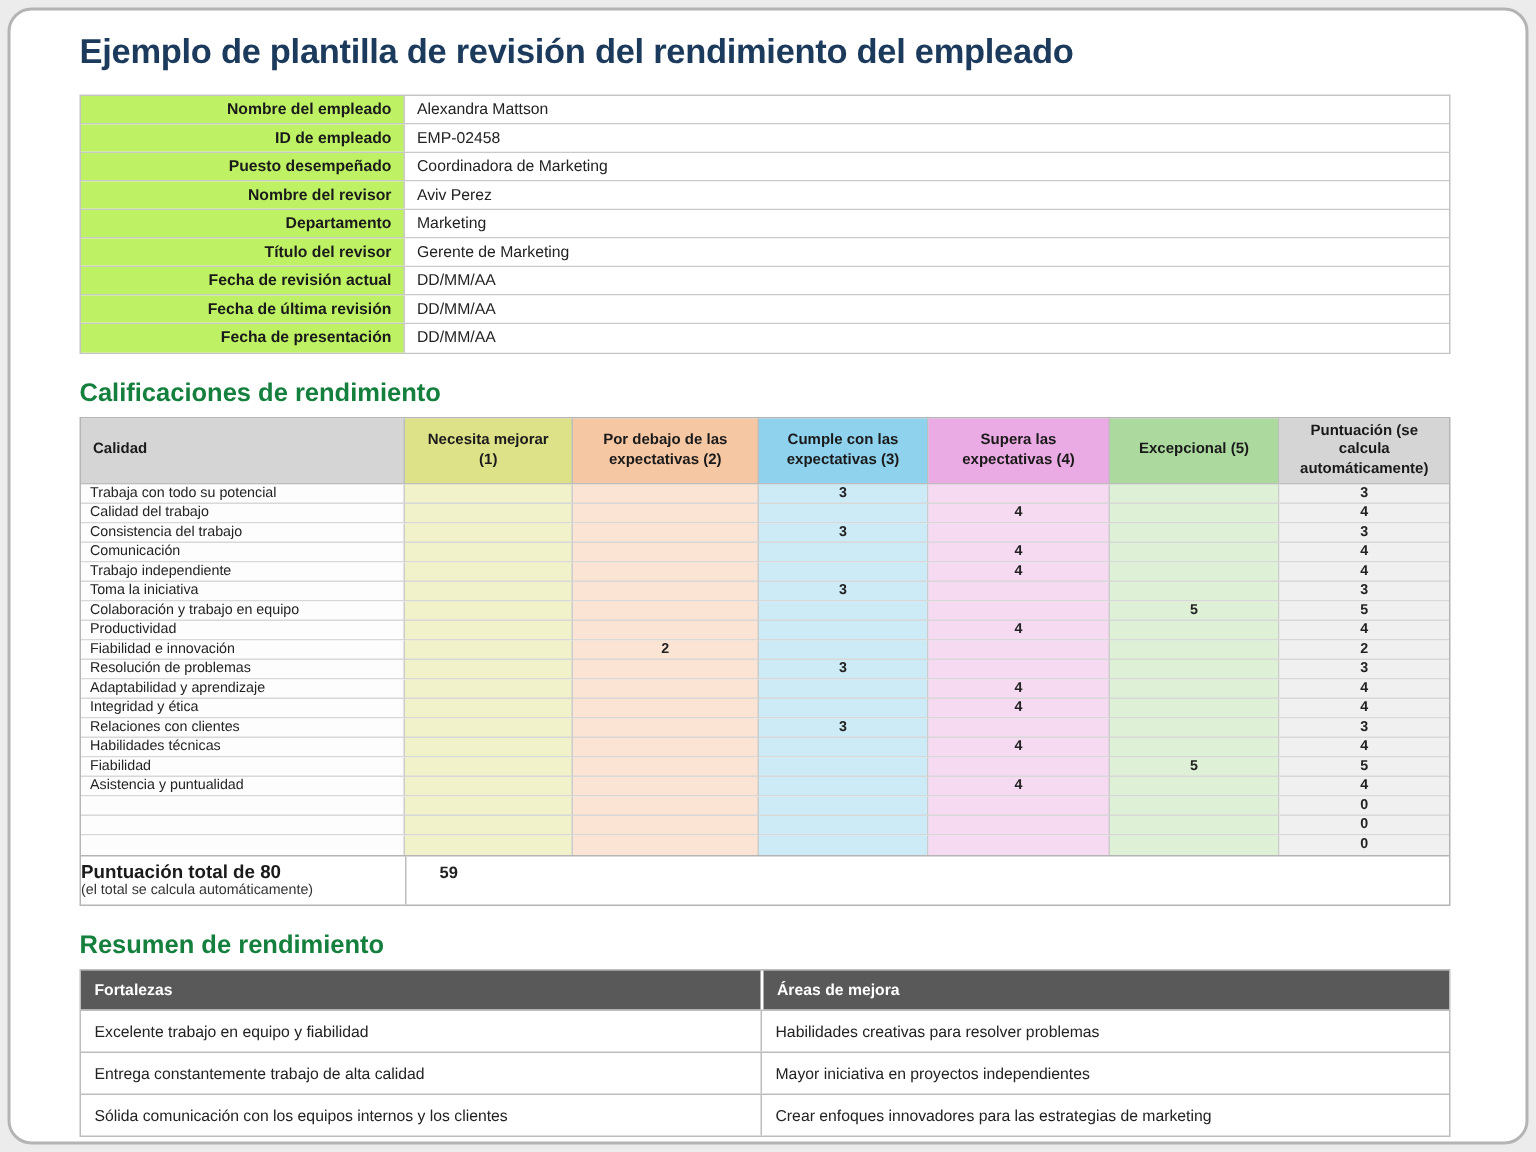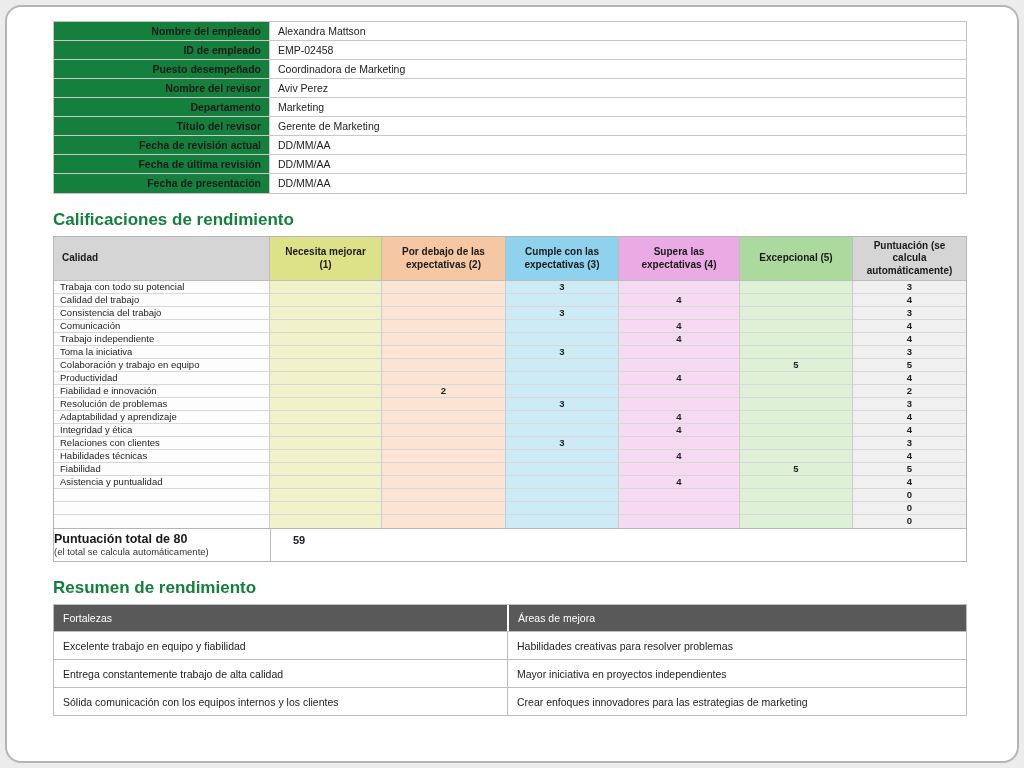--- a/index.html
+++ b/index.html
@@ -22,21 +22,21 @@
   }
 
   
   .info-table { border:1px solid #c4c4c4; }
   .info-row {
     display:grid; grid-template-columns:216px 1fr; height:19px;
     border-bottom:1px solid #c9c9c9;
   }
   .info-row:last-child { border-bottom:none; }
   .info-label {
-    background:#15803d; border-right:1px solid #c9c9c9;
+    background:#bef264; border-right:1px solid #c9c9c9;
     font-size:10.5px; font-weight:bold; text-align:right;
     padding-right:8px; line-height:18px; color:#1a1a1a;
   }
   .info-value { background:#fff; font-size:10.5px; padding-left:8px; line-height:18px; }
 
   
   .section-heading {
     font-size:17px; font-weight:bold; color:#15803d; margin:16px 0 6px 0;
   }
 
@@ -82,34 +82,35 @@
   .total-sublabel { display:block; font-size:9.5px; line-height:11px; color:#333; }
   .total-value-cell {
     border-left:1px solid #bdbdbd; font-size:11px; font-weight:bold;
     padding:5px 0 0 22px;
   }
 
   
   .s-table { border:1px solid #bdbdbd; }
   .s-hrow { display:grid; grid-template-columns:453px 1fr; background:#595959; }
   .s-hcell {
-    color:#ffffff; font-size:10.5px; font-weight:normal;
+    color:#ffffff; font-size:10.5px; font-weight:bold;
     padding:7px 0 7px 9px;
   }
   .s-hcell + .s-hcell { border-left:2px solid #ffffff; }
   .s-row { display:grid; grid-template-columns:453px 1fr; border-top:1px solid #bdbdbd; height:28px; }
   .s-cell { font-size:10.5px; padding:8px 0 0 9px; }
   .s-cell + .s-cell { border-left:1px solid #bdbdbd; }
 </style>
 </head>
 <body>
 
 <div class="card">
   <div class="content">
 
+    <div class="page-title">Ejemplo de plantilla de revisión del rendimiento del empleado</div>
 
     <div class="info-table" id="info-mount">
         <div class="info-row">
           <div class="info-label">Nombre del empleado</div>
           <div class="info-value">Alexandra Mattson</div>
         </div>
         <div class="info-row">
           <div class="info-label">ID de empleado</div>
           <div class="info-value">EMP-02458</div>
         </div>

